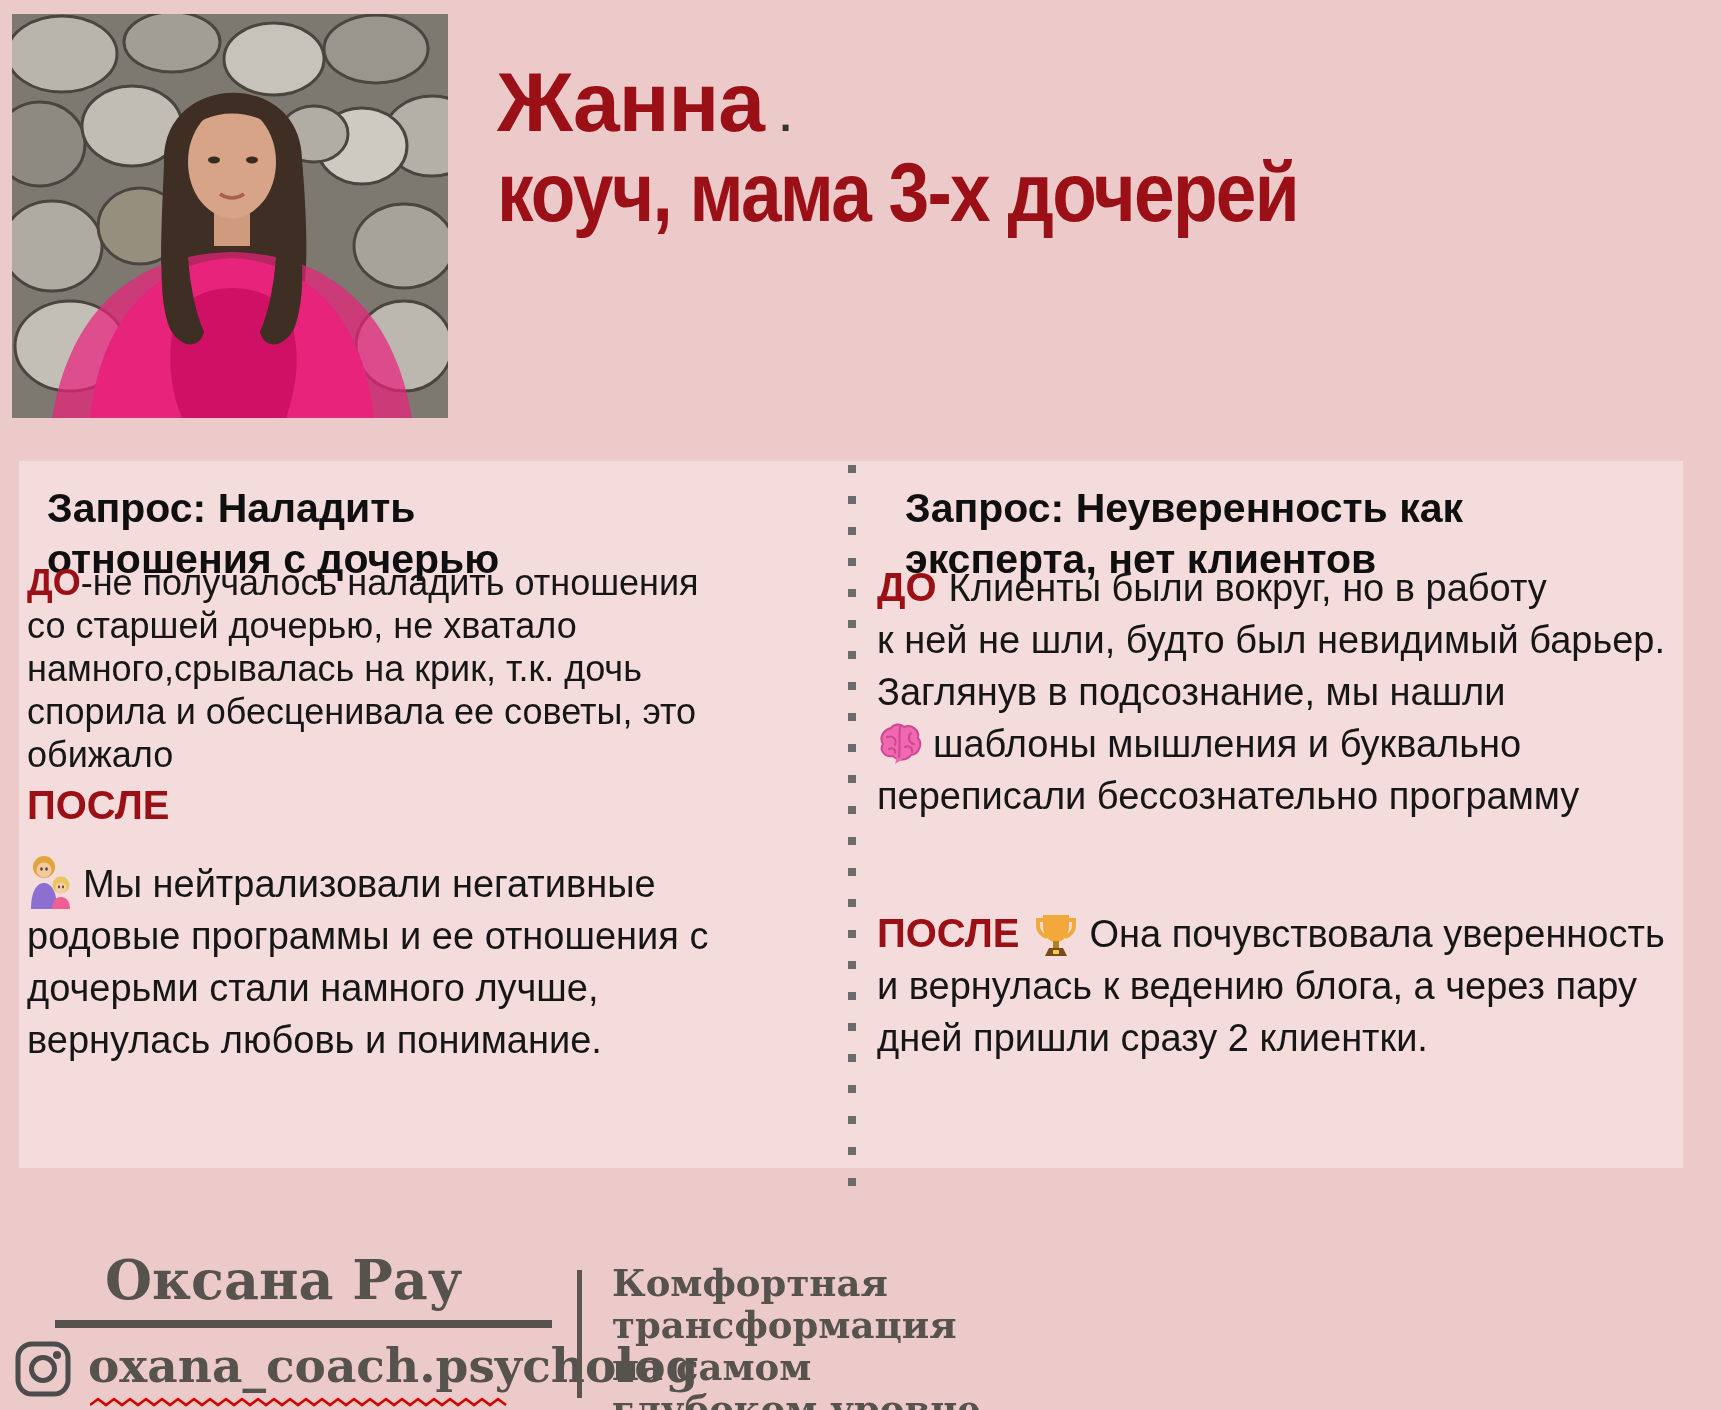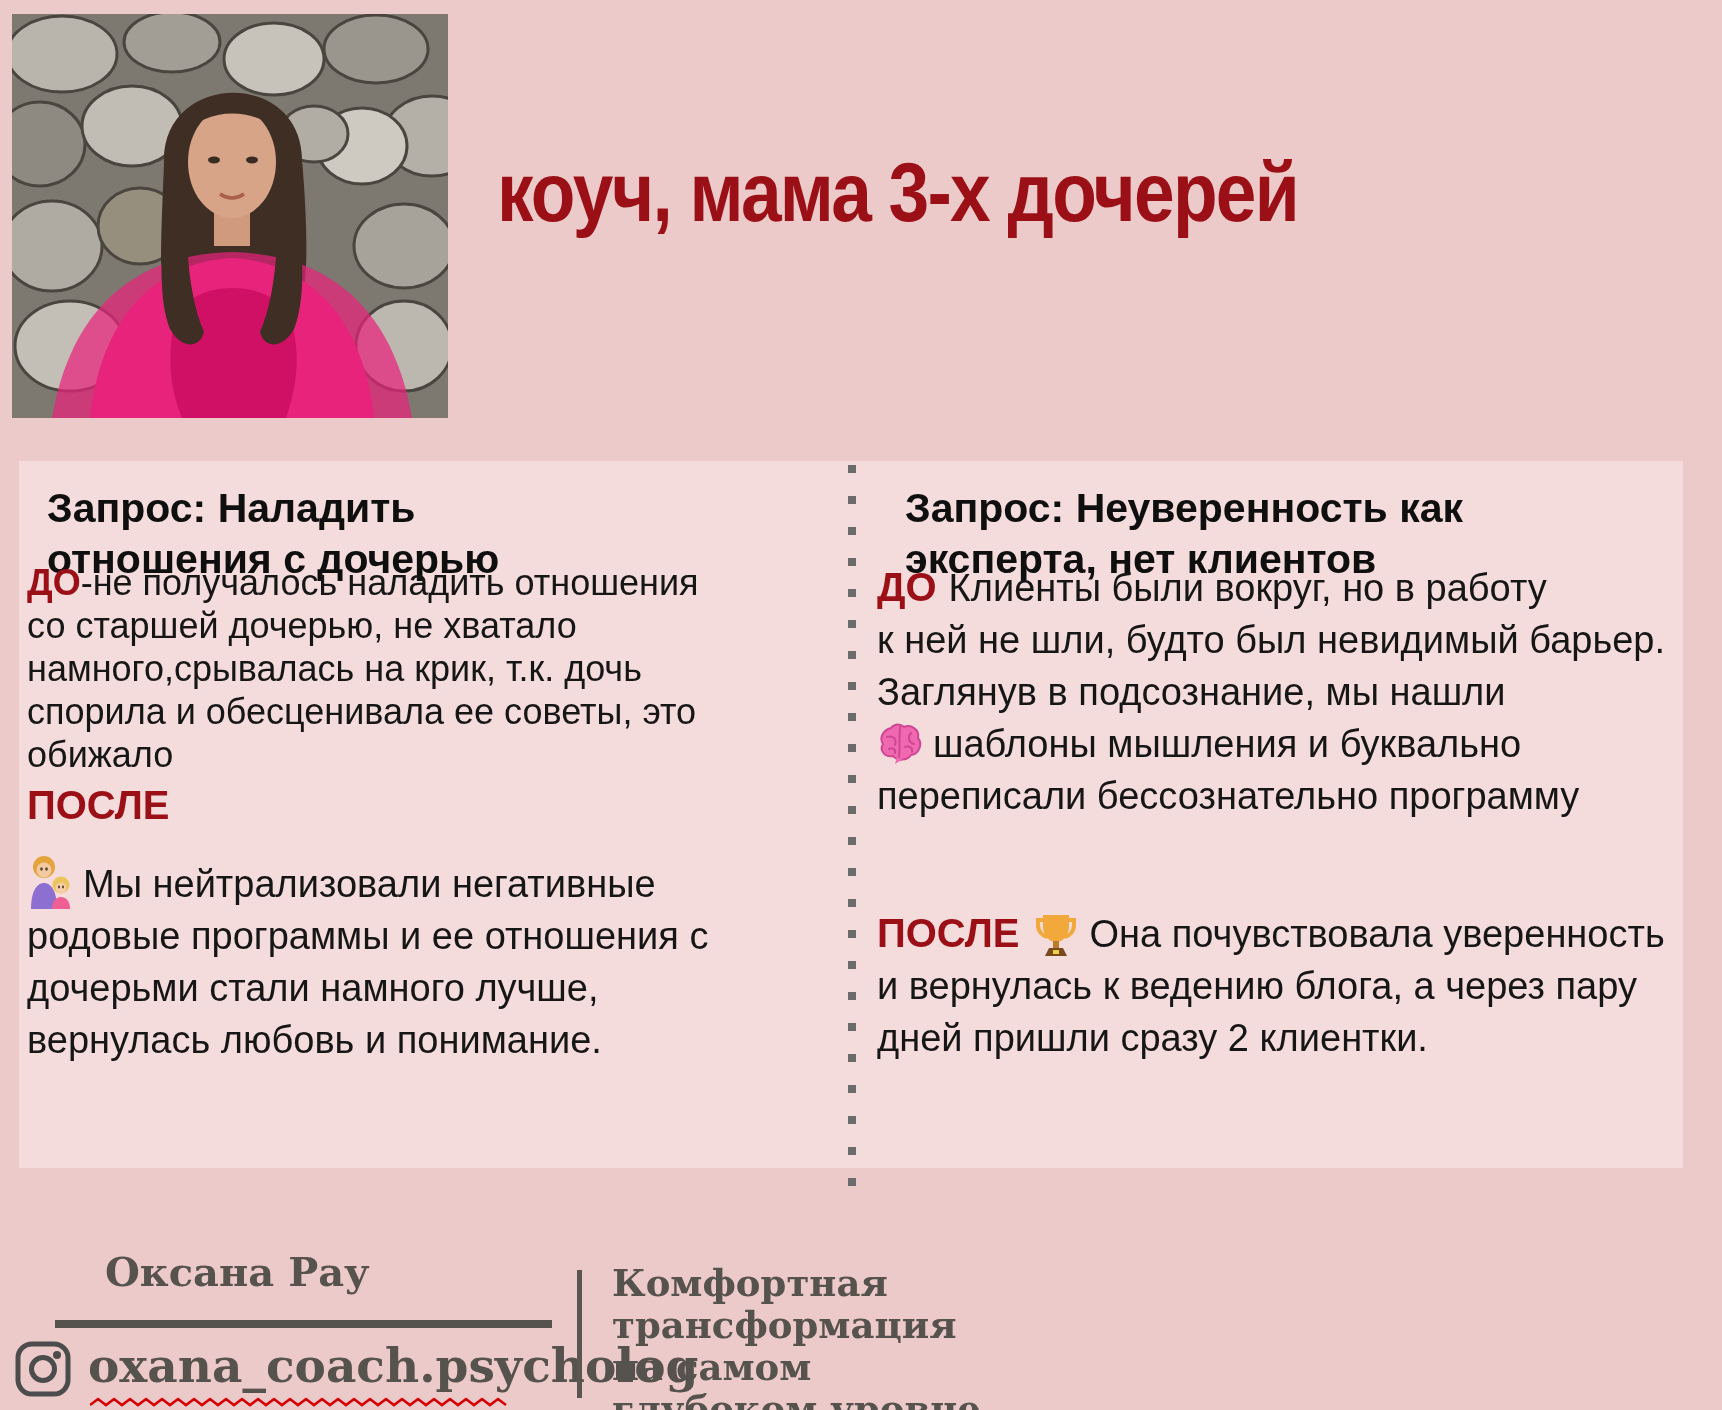--- a/index.html
+++ b/index.html
@@ -60,21 +60,21 @@
   .right-before .red-label,.right-after .red-label{font-size:40px;margin-right:12px;}
   .emoji{display:inline-block;vertical-align:-12px;}
   .emoji.brain{vertical-align:-8px;margin-right:10px;}
   .emoji.trophy{vertical-align:-10px;margin:0 12px 0 2px;}
   .emoji.family{vertical-align:-12px;margin-right:8px;}
 
   
   .brand-name{
     position:absolute;left:105px;top:1248px;
     font-family:"DejaVu Serif", serif;font-weight:bold;
-    font-size:40px;color:#56524d;letter-spacing:0px;
+    font-size:54px;color:#56524d;letter-spacing:0px;
   }
   .brand-rule{
     position:absolute;left:55px;top:1320px;width:497px;height:8px;background:#56524d;
   }
   .insta-icon{position:absolute;left:14px;top:1340px;}
   .insta-handle{
     position:absolute;left:88px;top:1338px;
     font-family:"DejaVu Serif", serif;font-weight:bold;
     font-size:47px;color:#56524d;
   }
@@ -131,20 +131,21 @@
 
       <path d="M78 404 C88 308 140 248 220 244 C300 248 352 308 362 404 Z" fill="#e7237c"></path>
 
       <path d="M162 310 C172 262 268 262 280 310 C290 348 282 380 274 404 L170 404 C160 380 154 348 162 310 Z" fill="#d01065"></path>
 
       <path d="M158 170 C148 235 146 285 158 315 C170 336 188 334 192 318 C176 282 172 220 176 172 Z" fill="#3f2e24"></path>
       <path d="M282 170 C292 235 294 285 282 315 C270 336 252 334 248 318 C264 282 268 220 264 172 Z" fill="#3f2e24"></path>
     </svg>
   </div>
 
+  <div class="title-name"><span>Жанна</span><span class="title-dot">.</span></div>
   <div class="title-sub">коуч, мама 3-х дочерей</div>
 
   <div class="card">
     <div class="divider-dotted"></div>
 
     <h2 class="col-heading left pre">Запрос: Наладить
 отношения с дочерью</h2>
 
     <p class="body-p left-before pre"><span class="red-label">ДО</span><span>-не получалось наладить отношения
 со старшей дочерью, не хватало

